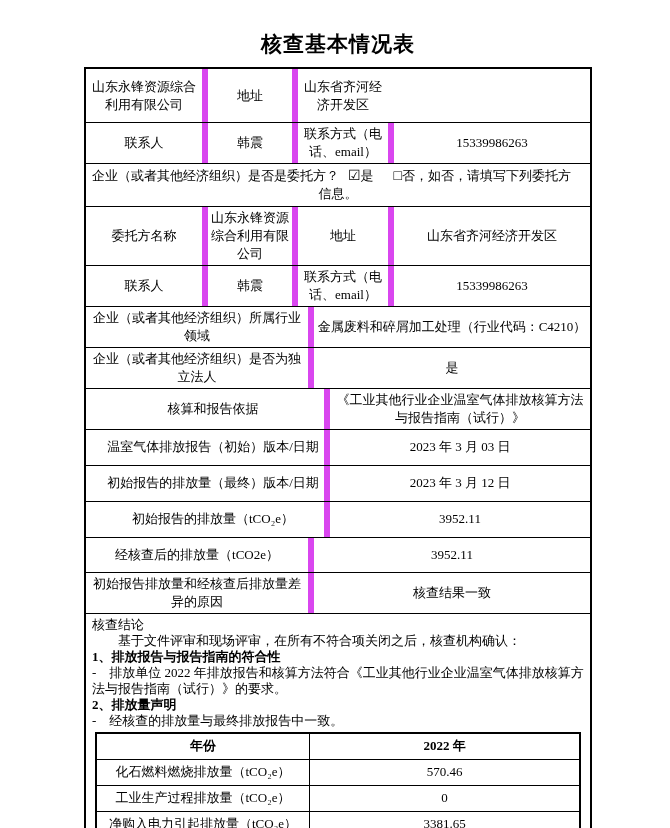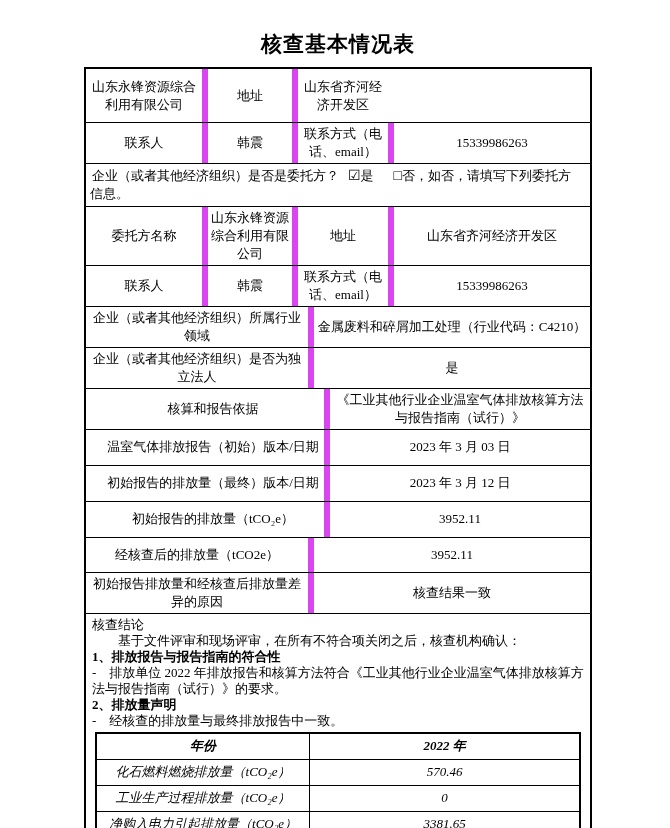--- a/index.html
+++ b/index.html
@@ -52,21 +52,21 @@
   .h34 { min-height: 34px; }
   .h33 { min-height: 33px; }
   
   .qrow {
     min-height: 35px;
     padding: 2px 4px 3px;
     box-sizing: border-box;
     display: block;
   }
   .qline1 { text-align: left; padding-left: 2px; }
-  .qline2 { }
+  .qline2 { text-align: center; }
   .cbx { font-size: 14px; }
   .gap-s { margin-left: 9px; }
   .gap-m { margin-left: 20px; }
   
   .concl {
     display: block;
     padding: 3px 6px 2px;
     line-height: 16px;
     text-align: left;
   }
@@ -88,21 +88,20 @@
   }
   .etrow:first-child { border-top: none; }
   .etcell {
     border-left: 1px solid #000;
     display: flex;
     align-items: center;
     justify-content: center;
     text-align: center;
     padding: 1px 12px;
     box-sizing: border-box;
-    font-style: italic;
   }
   .etcell:first-child { border-left: none; }
   .ehead { font-weight: bold; }
 </style>
 </head>
 <body>
 
 <div class="doc">
   <div class="title">核查基本情况表</div>
 

